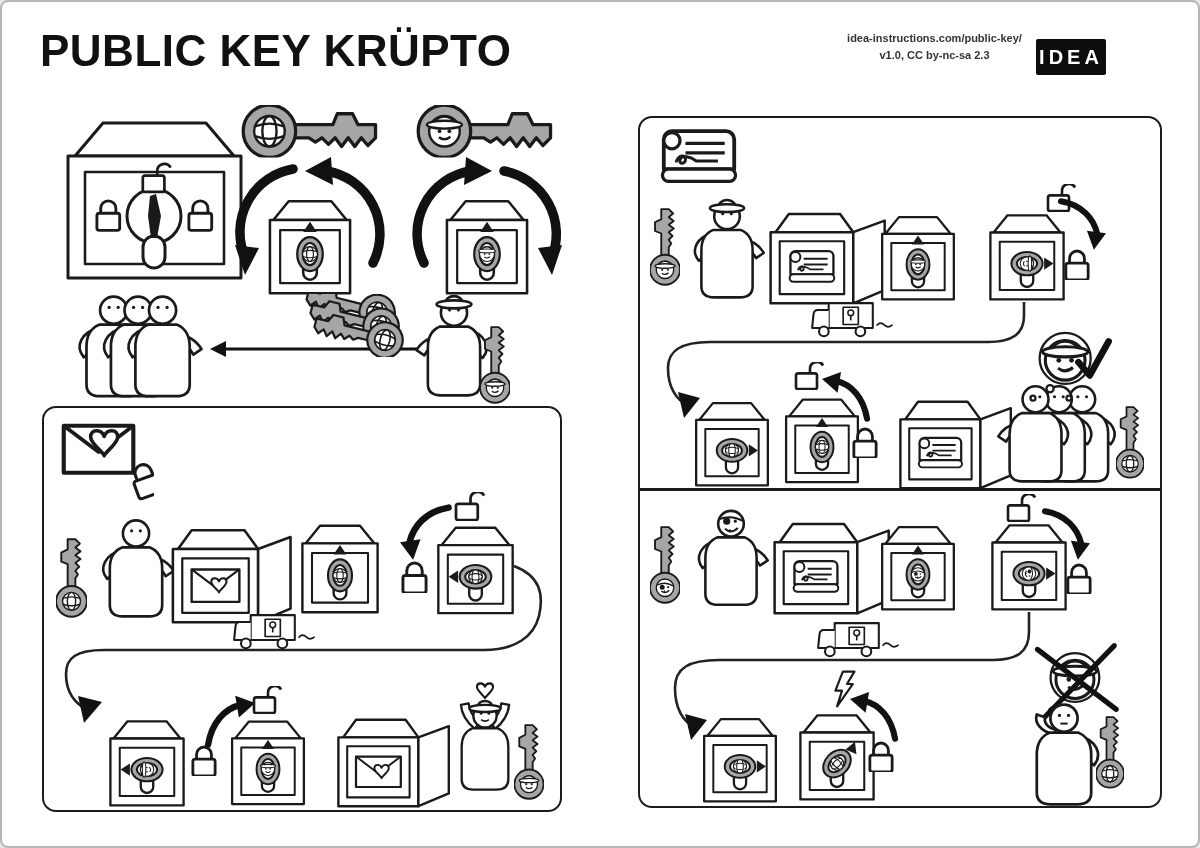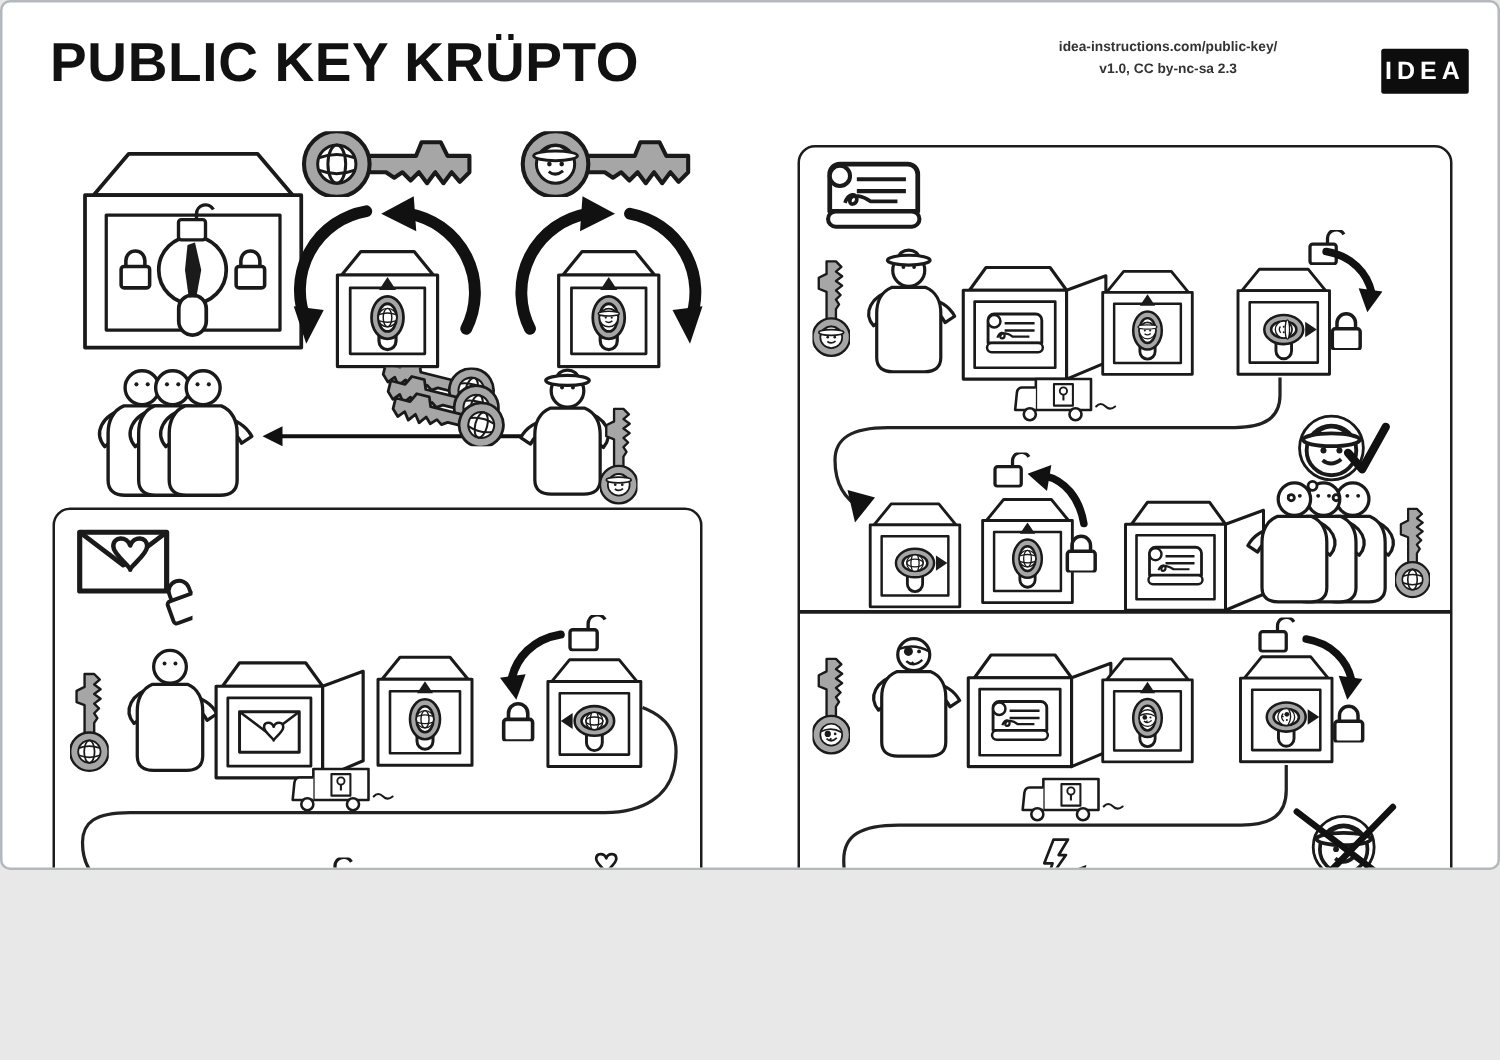--- a/index.html
+++ b/index.html
@@ -1,16 +1,16 @@
 <!DOCTYPE html>
 <html><head>
 <meta charset="utf-8">
 <style>
   html,body{margin:0;padding:0;background:#e8e8e8;font-family:"Liberation Sans",sans-serif;}
-  .stage{position:relative;width:1200px;height:696px;background:#ffffff;border:2px solid #b3b8bd;
+  .stage{position:relative;width:1200px;height:848px;background:#ffffff;border:2px solid #b3b8bd;
          border-radius:8px;box-sizing:border-box;overflow:hidden;}
   .abs{position:absolute;}
   svg{overflow:visible;display:block;}
   .title{font-size:44px;font-weight:900;letter-spacing:.5px;color:#111;white-space:nowrap;}
   .attr{font-size:11px;line-height:1.5;color:#333;text-align:center;white-space:nowrap;font-weight:bold;}
   .badge{background:#0d0d0d;color:#fff;font-weight:700;font-size:20px;letter-spacing:4px;
          display:flex;align-items:center;justify-content:center;border-radius:2px;}
   .panel{border:2.5px solid #1c1c1c;border-radius:14px;box-sizing:border-box;background:#fff;}
   .divider{background:#1c1c1c;}
 </style>
@@ -397,21 +397,21 @@
       <polygon points="22,2 0,10 18,26" fill="#111"></polygon>
     </symbol>
   </defs>
   </svg>
 
   <div class="abs title" style="left:38px;top:24px;">PUBLIC KEY KRÜPTO</div>
   <div class="abs attr" style="left:790px;top:28px;width:285px;">
     <div>idea-instructions.com/public-key/</div>
     <div>v1.0, CC by-nc-sa 2.3</div>
   </div>
-  <div class="abs badge" style="left:1103px;top:37px;width:70px;height:36px;">IDEA</div>
+  <div class="abs badge" style="left:1034px;top:37px;width:70px;height:36px;">IDEA</div>
 
   <svg class="abs" style="left:55px;top:108px" width="195" height="178" viewBox="0 0 195 178">
     <g stroke="#1a1a1a" stroke-width="3" stroke-linejoin="round">
       <path d="M18,46 L46,13 L149,13 L177,46 Z" fill="#fff"></path>
       <rect x="11" y="46" width="173" height="122" fill="#fff"></rect>
       <rect x="28" y="62" width="139" height="92" fill="#fff" stroke-width="2.6"></rect>
       <circle cx="97" cy="106" r="27" fill="#fff"></circle>
       <rect x="86" y="126" width="22" height="32" rx="11" fill="#fff"></rect>
       <path d="M93,86 L99,84 L104,106 L100,128 L94,128 L91,106 Z" fill="#1a1a1a" stroke="none"></path>
       <use href="#rg-padlock-u" transform="translate(84,54) scale(0.9)"></use>

